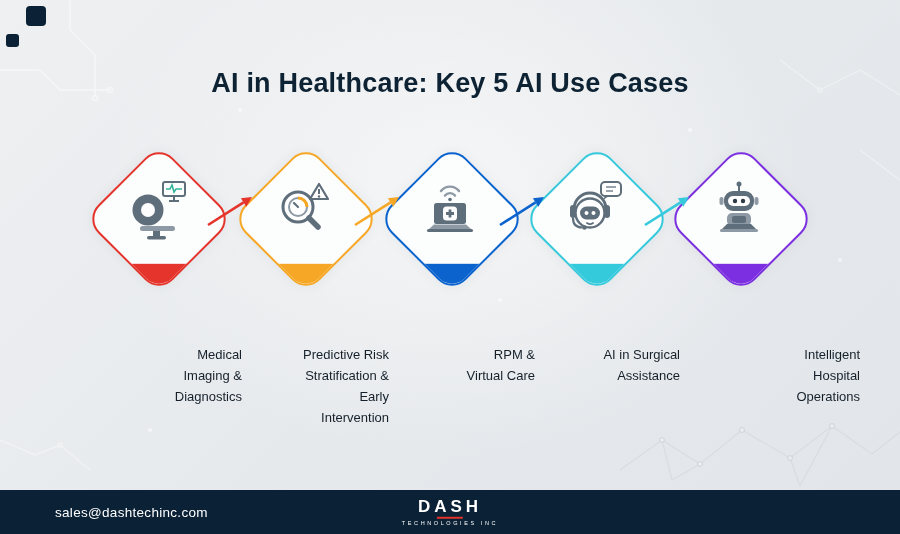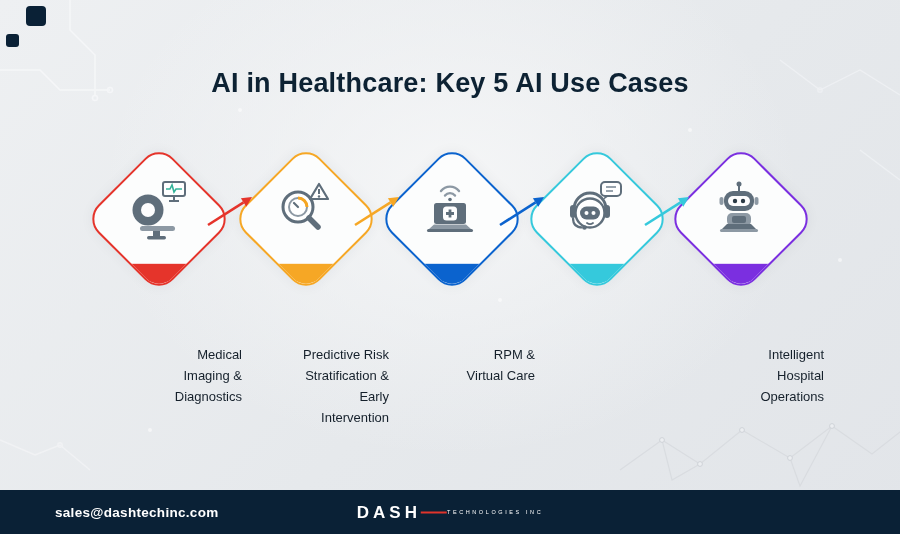--- a/index.html
+++ b/index.html
@@ -47,33 +47,33 @@
   .arrow{position:absolute;top:190px;width:56px;height:44px;color:var(--c,#888);}
   .a1{left:202px}.a2{left:349px}.a3{left:494px}.a4{left:639px}
 
   
   .step-label{
     position:absolute;top:320px;width:170px;text-align:right;
     white-space:pre-line;font-size:13px;line-height:1.62;
     color:var(--label-text,#15202b);
     margin-top:24px;
   }
-  .l1{left:72px}.l2{left:219px}.l3{left:365px}.l4{left:510px}.l5{left:654px}
+  .l1{left:72px}.l2{left:219px}.l3{left:365px}.l4{left:510px}.l5{left:690px}
 
   
   .footer{
     position:absolute;left:0;bottom:0;width:100%;height:44px;
     background:var(--footer-background,#0a2136);
     display:flex;align-items:center;justify-content:space-between;
     padding:0 55px;box-sizing:border-box;color:#ffffff;
   }
-  .f-text{font-size:13.5px;letter-spacing:.3px;font-weight:700;}
+  .f-text{font-size:13.5px;letter-spacing:.3px;font-weight:400;}
   .logo{
     position:absolute;left:50%;top:50%;transform:translate(-50%,-50%);
-    display:flex;flex-direction:row;align-items:center;line-height:1;
+    display:flex;flex-direction:column;align-items:center;line-height:1;
   }
   .logo-title{font-size:17px;font-weight:700;letter-spacing:4px;}
   .logo-accent{width:26px;height:2px;margin:2px 0;background:var(--logo-accent,#e0342b);}
   .logo-sub{font-size:5.5px;letter-spacing:2.6px;font-weight:400;}
 </style>
 </head>
 <body>
 
 <div class="canvas">
 
@@ -247,20 +247,22 @@
 
   <div class="step-label l1">Medical
 Imaging &amp;
 Diagnostics</div>
   <div class="step-label l3">RPM &amp;
 Virtual Care</div>
   <div class="step-label l2">Predictive Risk
 Stratification &amp;
 Early
 Intervention</div>
+  <div class="step-label l4">AI in Surgical
+Assistance</div>
   <div class="step-label l5">Intelligent
 Hospital
 Operations</div>
 
   <div class="footer">
     <span class="f-text">sales@dashtechinc.com</span>
     <div class="logo">
       <span class="logo-title">DASH</span>
       <span class="logo-accent"></span>
       <span class="logo-sub">TECHNOLOGIES INC</span>

